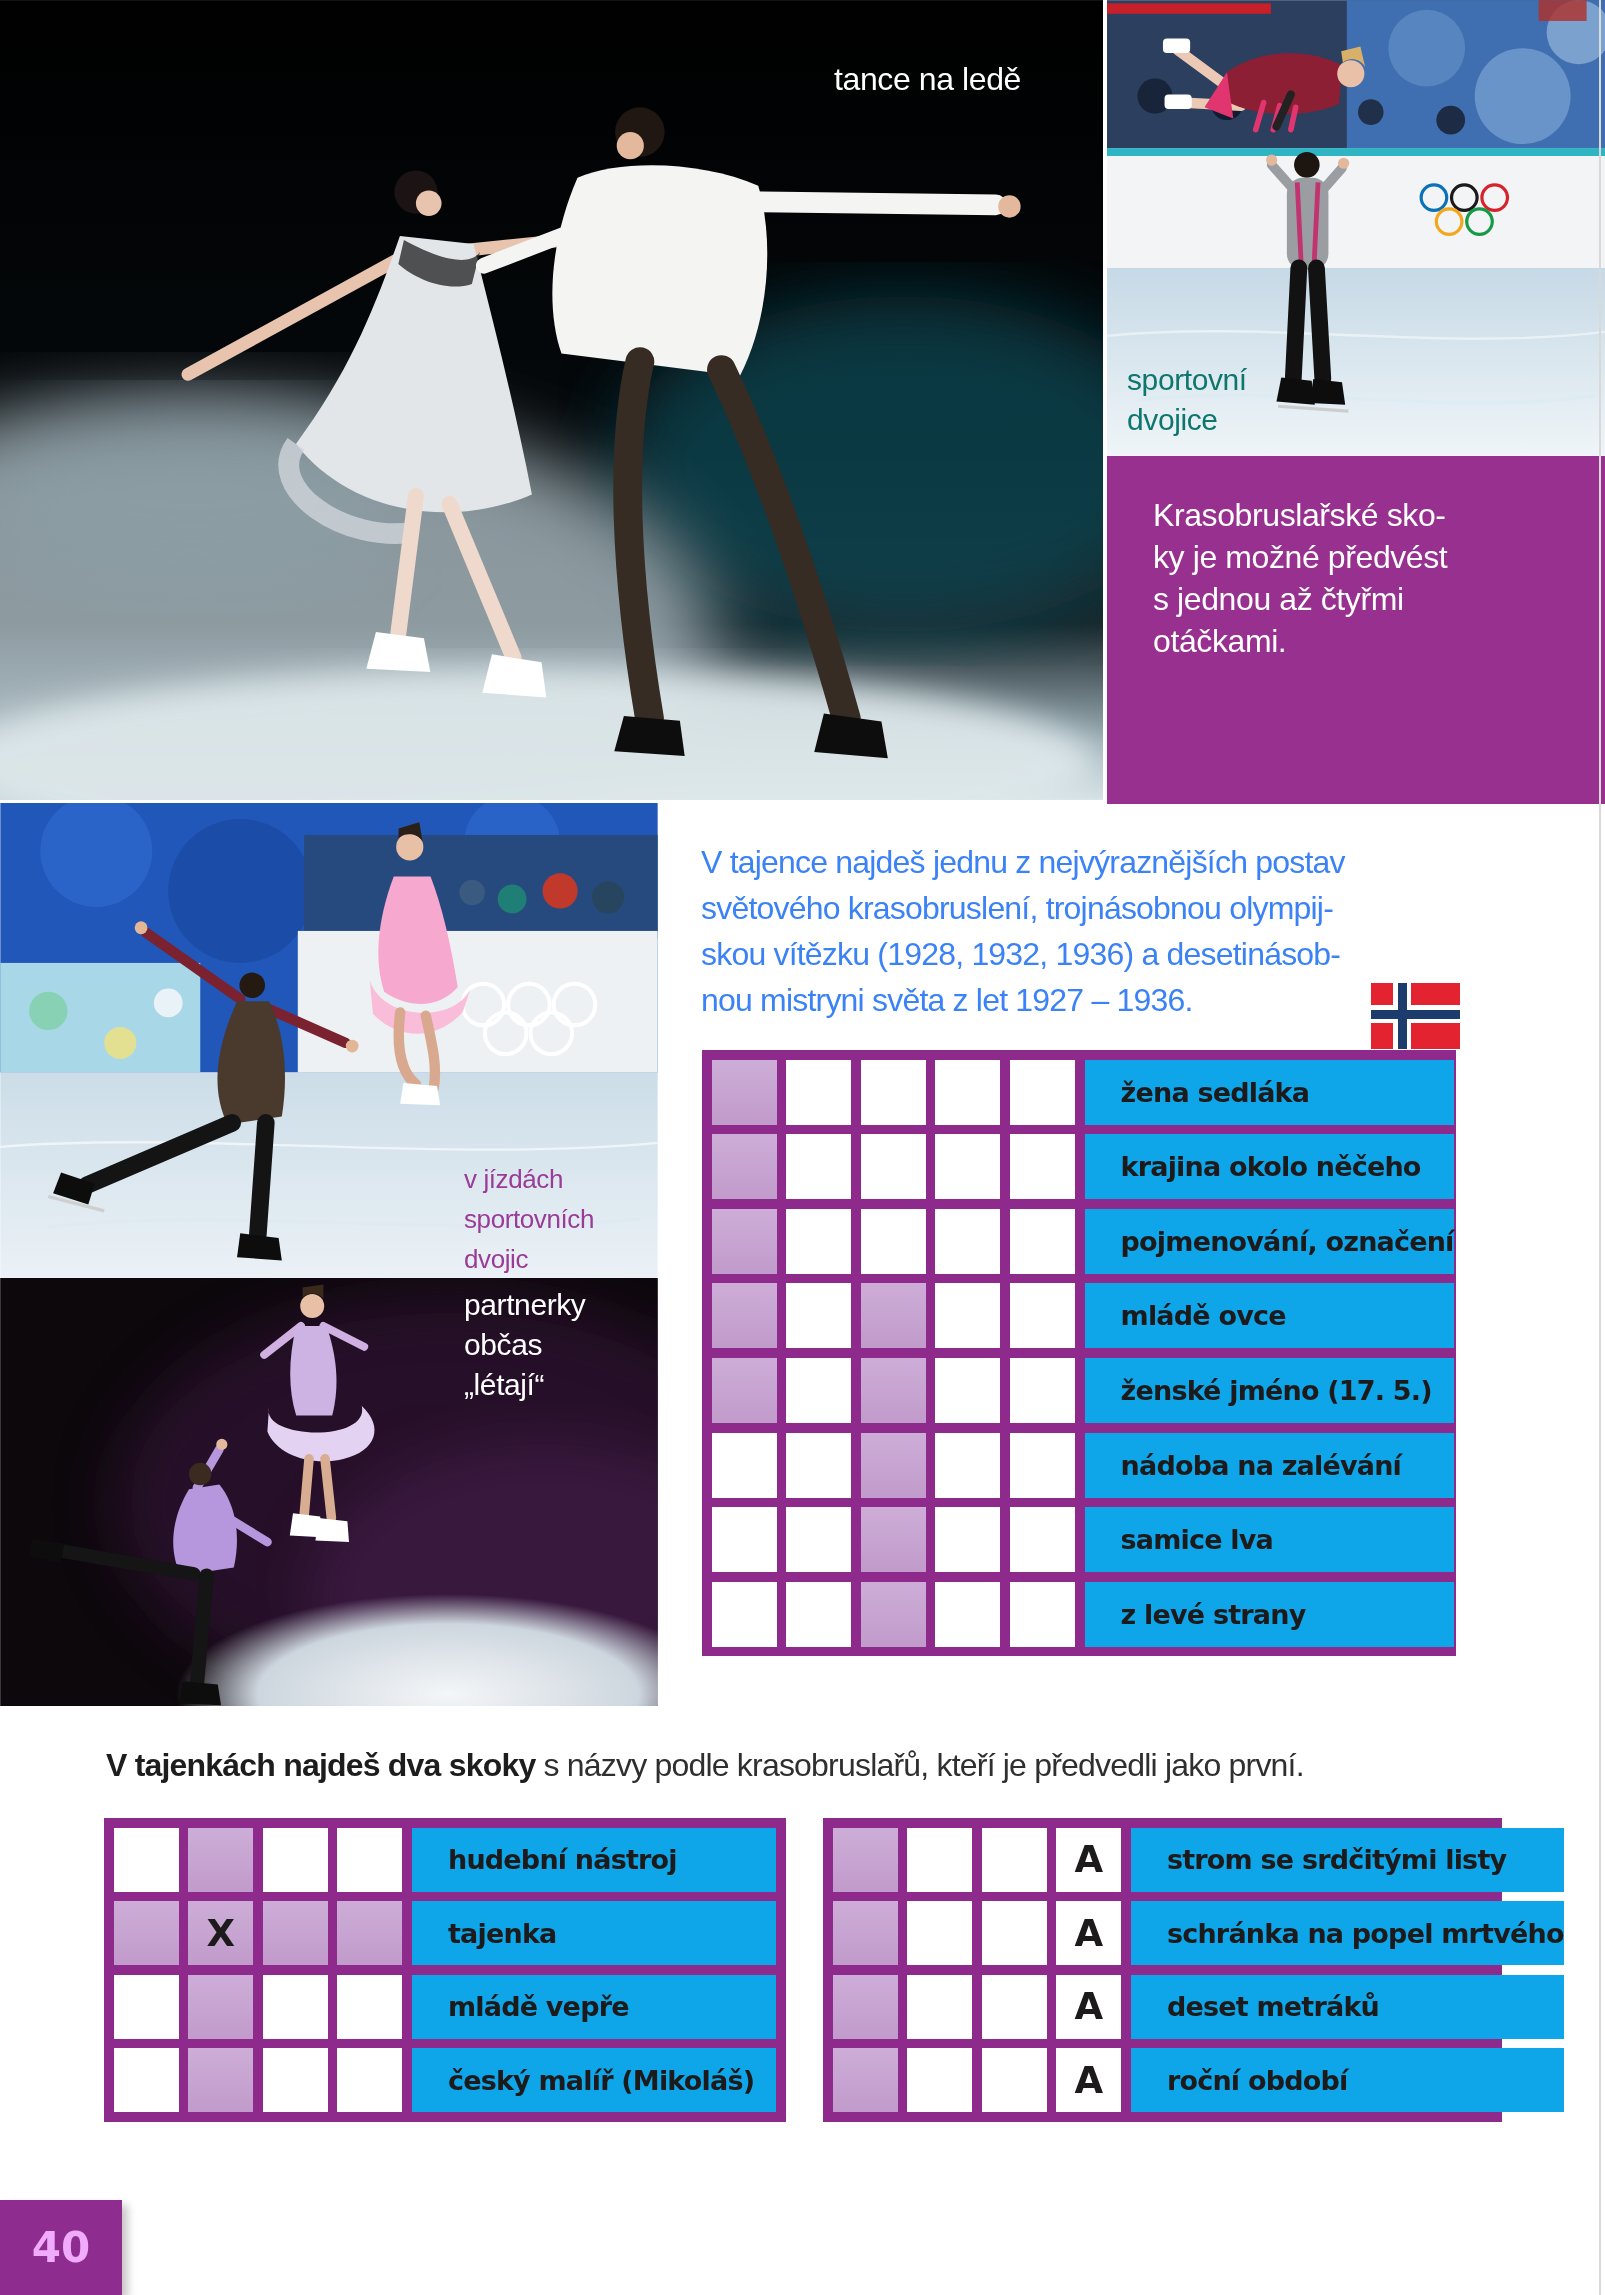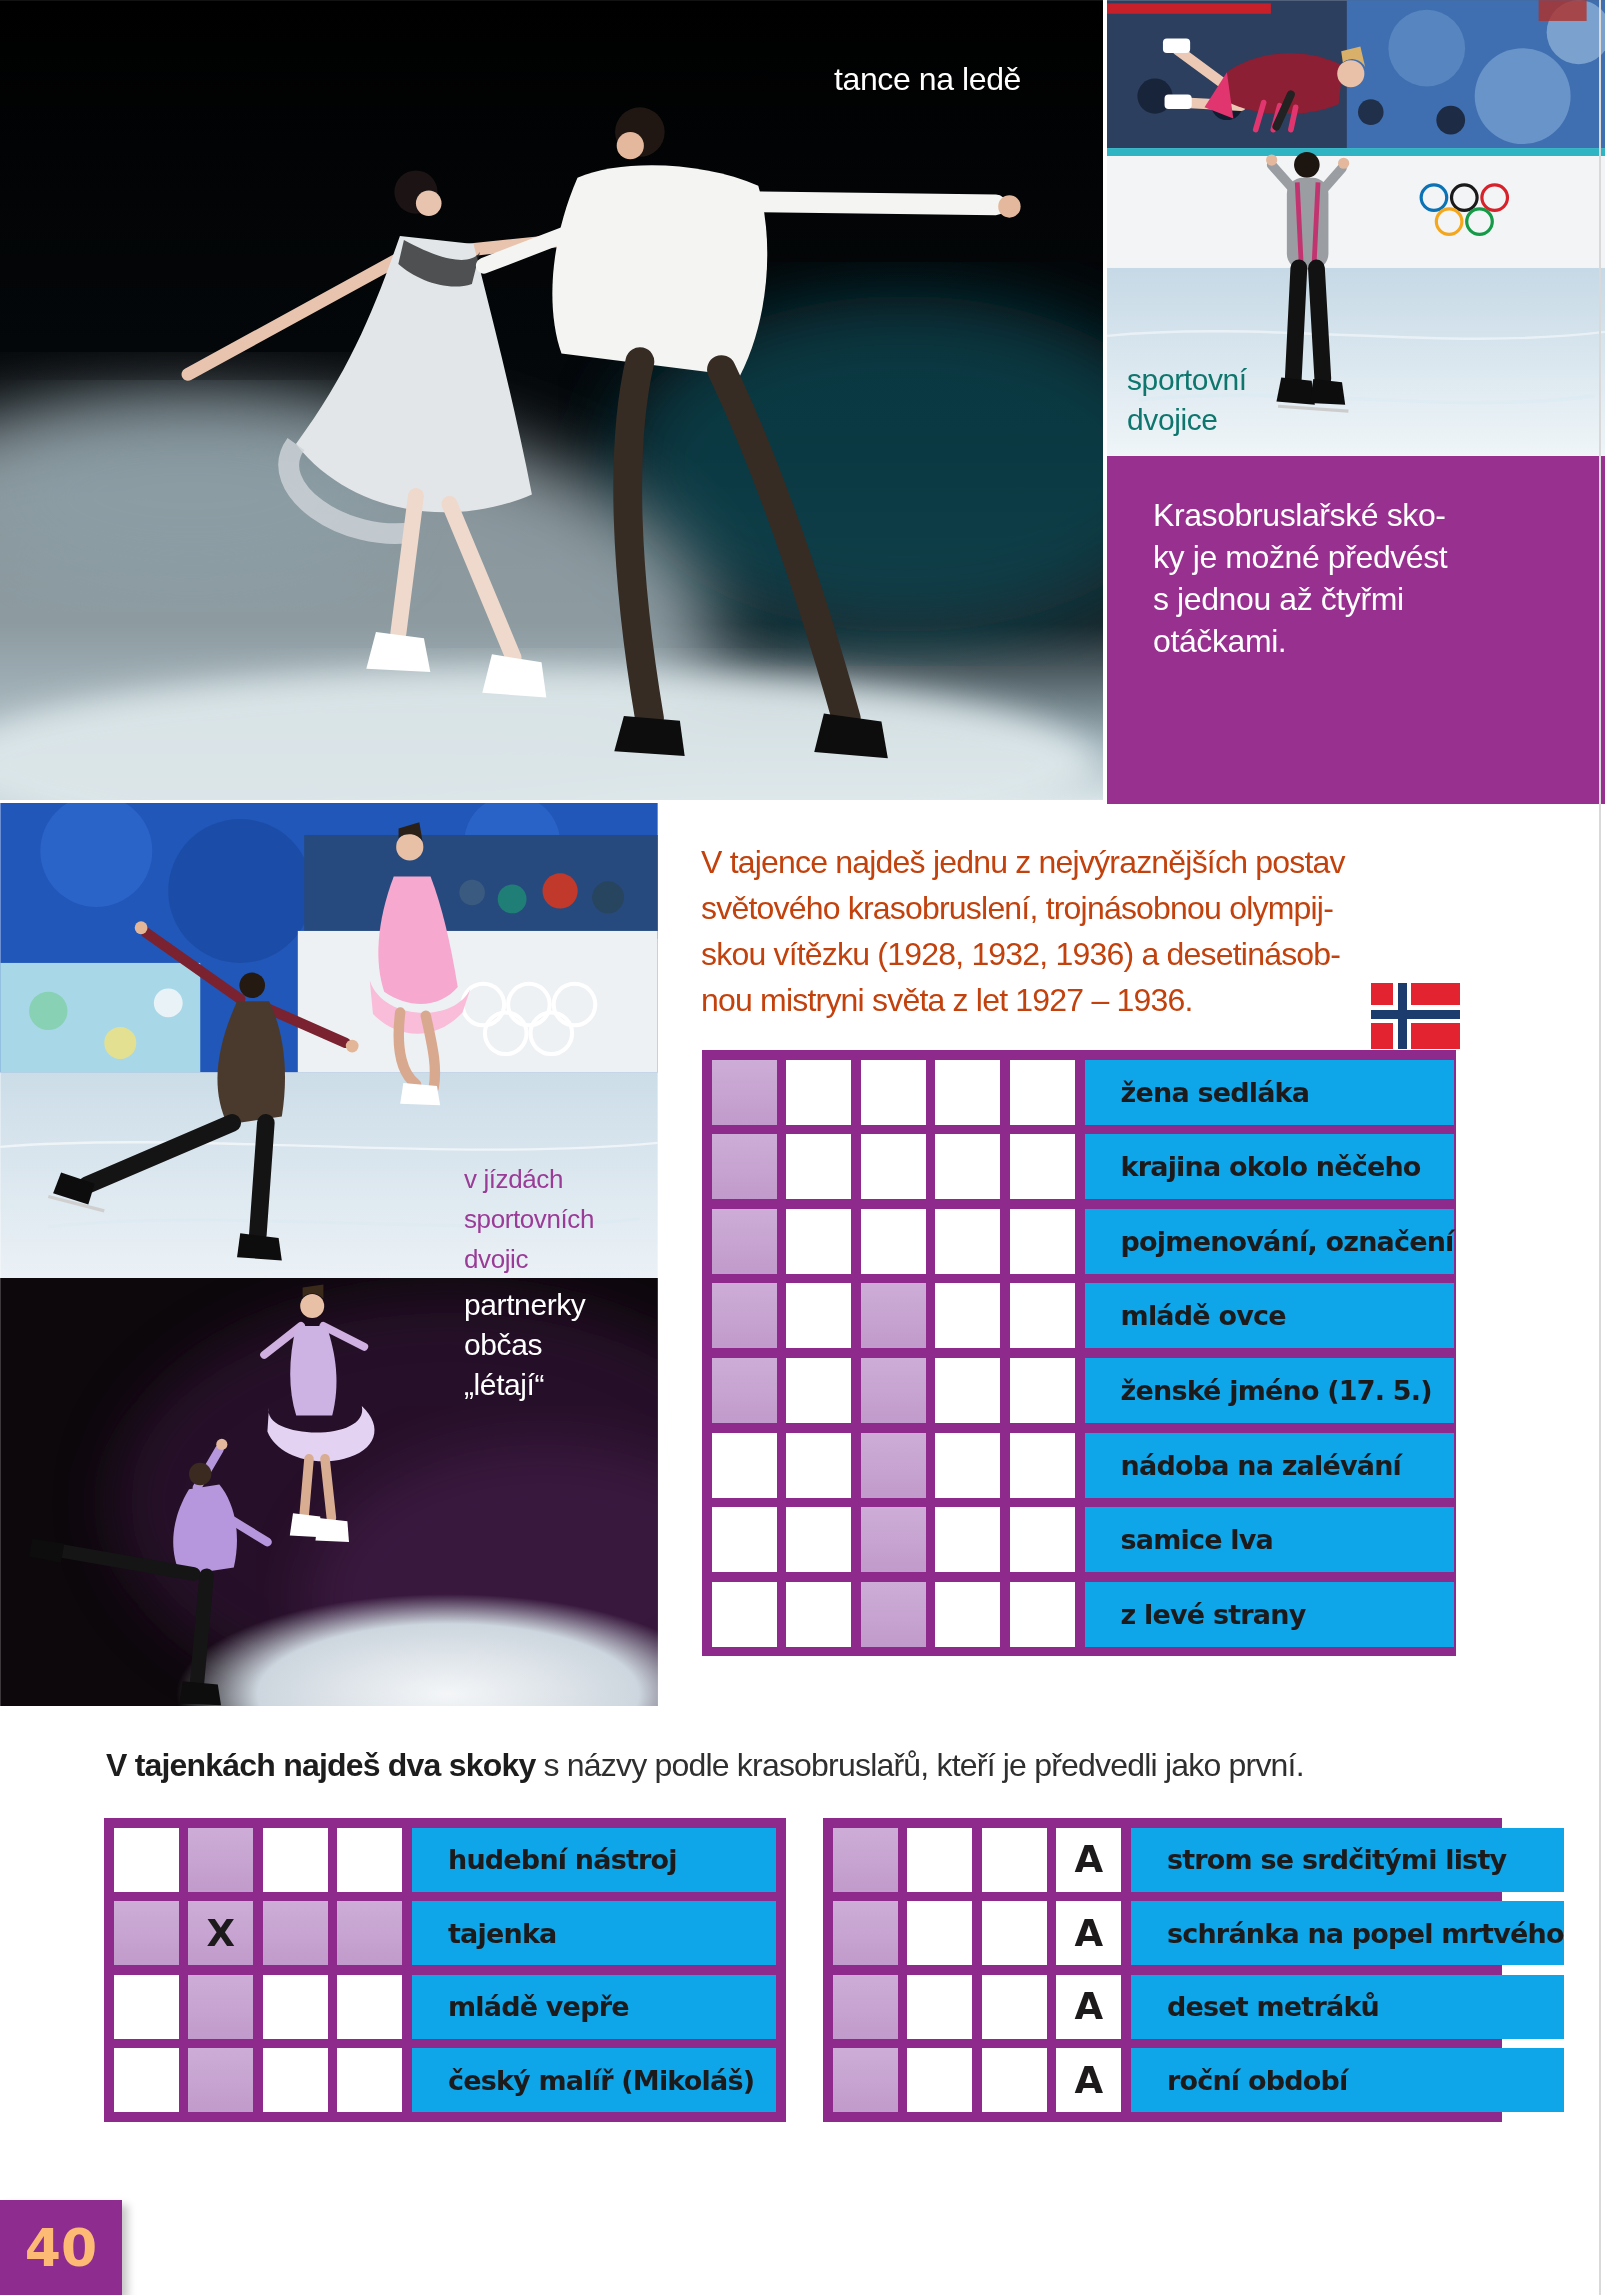--- a/index.html
+++ b/index.html
@@ -22,21 +22,21 @@
   #cap-flight-top{left:464px;top:1159px;font-size:26px;line-height:40px;color:#9A3C97;}
   #cap-flight-bottom{left:464px;top:1285px;font-size:30px;line-height:40px;color:#ffffff;}
 
   
   #info-box{position:absolute;left:1107px;top:456px;width:498px;height:348px;background:#97308E;}
   #info-box .txt{position:absolute;left:46px;top:38px;font-size:32px;line-height:42px;color:#ffffff;
                  white-space:pre-line;letter-spacing:-0.4px;}
 
   
   #intro{position:absolute;left:701px;top:839px;width:784px;font-size:32px;line-height:46px;
-         color:#c2410c;white-space:pre-line;letter-spacing:-0.8px;}
+         color:#3b82f6;white-space:pre-line;letter-spacing:-0.8px;}
 
   
   #flag{position:absolute;left:1371px;top:983px;width:89px;height:66px;background:#E32430;}
   #flag .wv{position:absolute;left:22.4px;top:0;width:17.6px;height:66px;background:#ffffff;}
   #flag .wh{position:absolute;left:0;top:22.4px;width:89px;height:17.6px;background:#ffffff;}
   #flag .nv{position:absolute;left:27px;top:0;width:8.8px;height:66px;background:#1D3C6E;}
   #flag .nh{position:absolute;left:0;top:27px;width:89px;height:8.8px;background:#1D3C6E;}
 
   
   .cw{position:absolute;display:grid;gap:9.6px;padding:9.6px;background:#8D2A8C;box-sizing:border-box;}
@@ -52,21 +52,21 @@
            font-family:"DejaVu Sans",sans-serif;font-weight:700;font-size:27px;color:#1D1A1B;
            letter-spacing:-0.8px;white-space:nowrap;}
 
   
   #subtitle{position:absolute;left:106px;top:1747px;font-size:32px;color:#2F2F2F;letter-spacing:-0.8px;white-space:nowrap;}
   #subtitle .b{font-weight:700;color:#1D1D1D;}
 
   
   #page-badge{position:absolute;left:0;top:2200px;width:122px;height:95px;background:#8F2C90;
               display:flex;align-items:center;justify-content:center;box-shadow:6.4px 4.8px 8px rgba(0,0,0,.22);}
-  #page-badge span{font-family:"DejaVu Sans",sans-serif;font-weight:700;font-size:52px;color:#fdba74;}
+  #page-badge span{font-family:"DejaVu Sans",sans-serif;font-weight:700;font-size:42px;color:#f0abfc;}
 
   
   #page-edge{position:absolute;left:1599px;top:0;width:1.6px;height:2295px;background:#d9d9d9;}
 </style>
 </head>
 <body>
 
 <div id="page">
 
   <div class="photo" id="photo-ice-dance">

